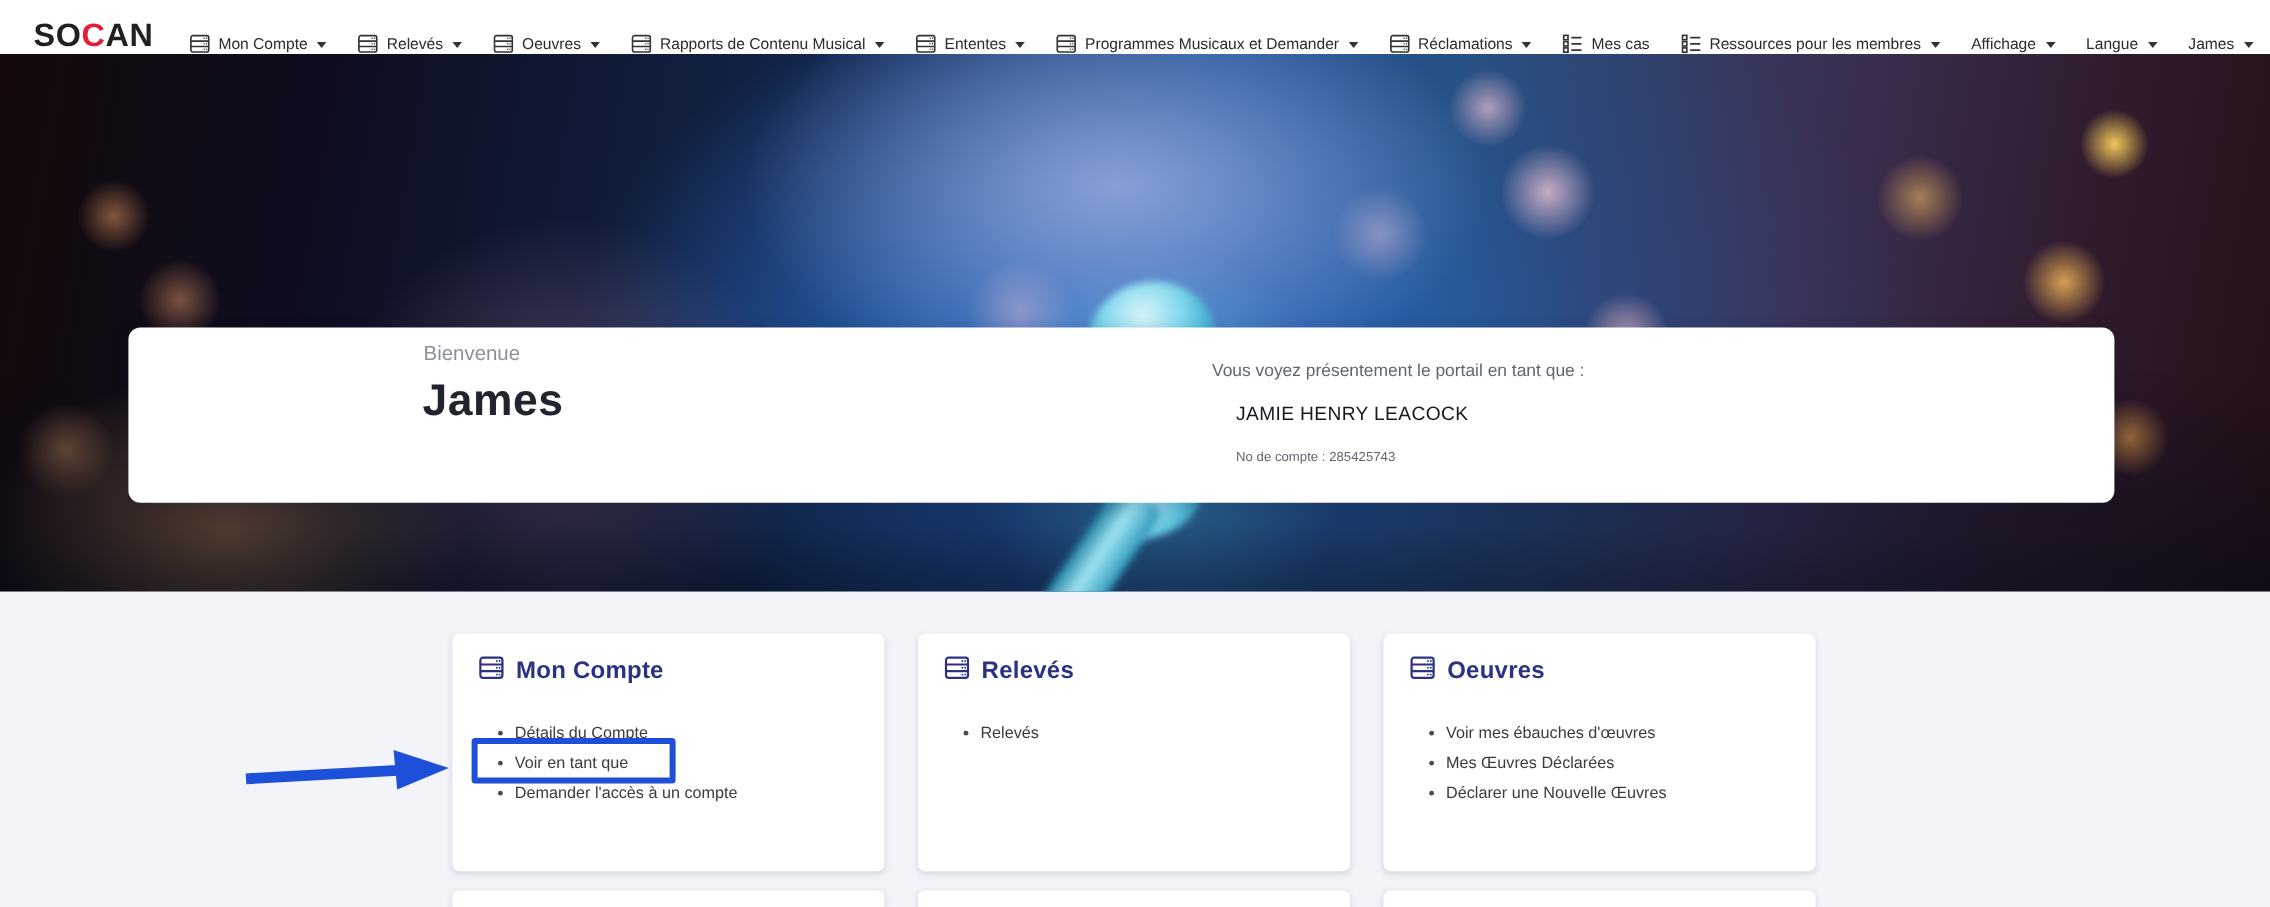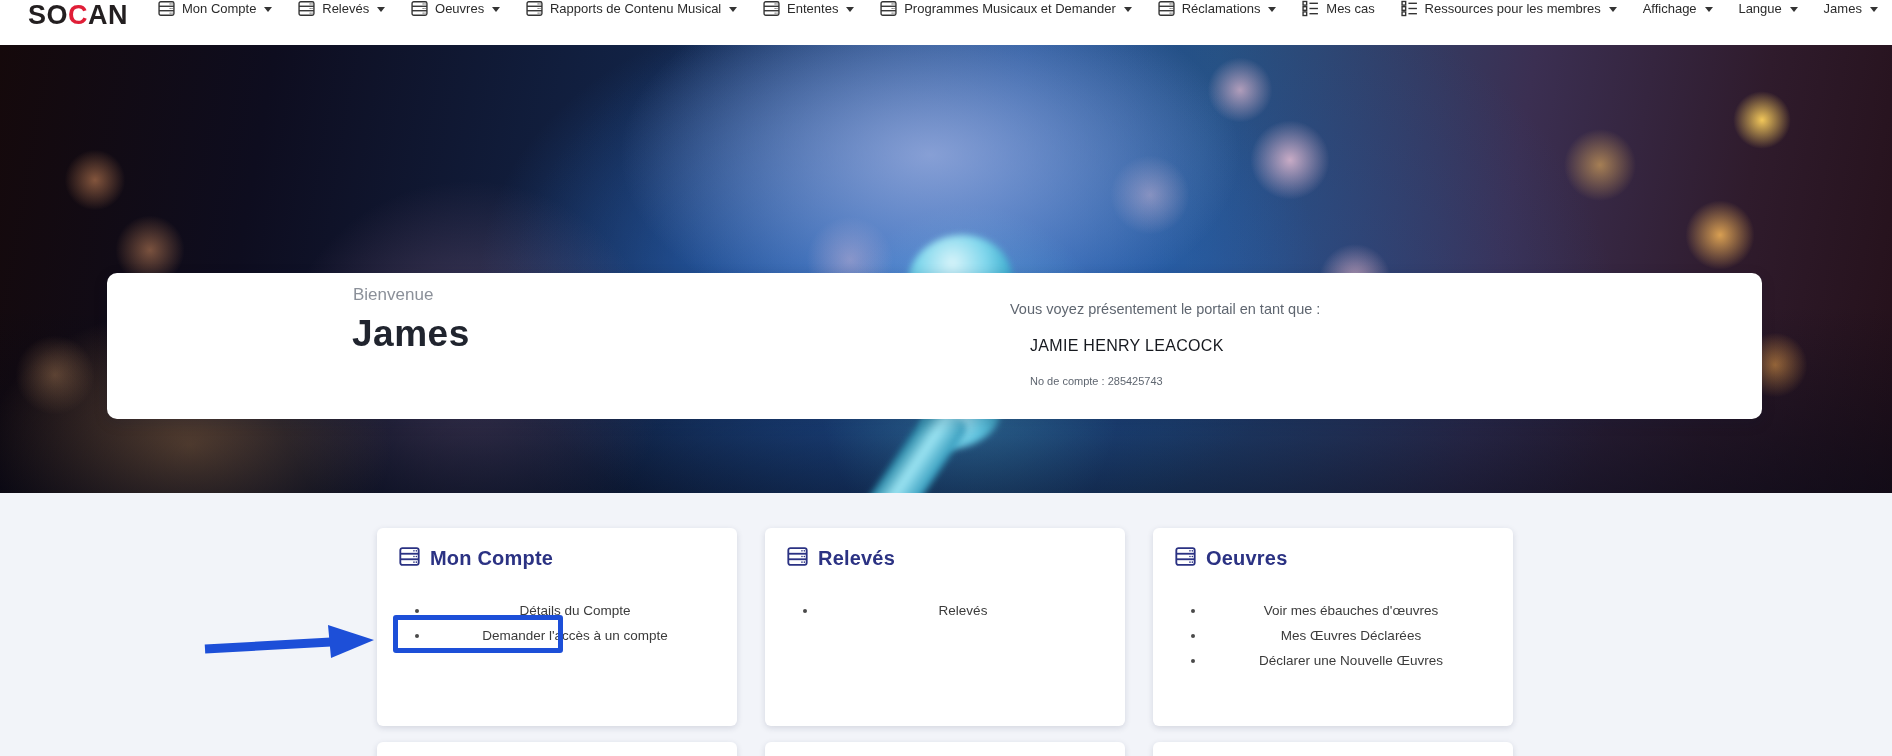--- a/index.html
+++ b/index.html
@@ -2,21 +2,21 @@
 <html lang="fr"><head>
 <meta charset="utf-8">
 <style>
   * { box-sizing: border-box; margin: 0; padding: 0; }
   html, body { width: 1892px; height: 756px; overflow: hidden; }
   body { font-family: "Liberation Sans", sans-serif; background: #f2f4f9; position: relative; }
 
   
   .navbar {
     position: absolute; top: 0; left: 0; width: 1892px; height: 45px;
-    background: #ffffff; display: flex; align-items: flex-start;
+    background: #ffffff; display: flex; align-items: flex-end;
     padding: 0 14px 0 28px; z-index: 10;
   }
   .brand { font-size: 27px; font-weight: 700; letter-spacing: .5px; color: #231f20; white-space: nowrap; }
   .brand .accent { color: #e01e37; }
   .nav-items { flex: 1; display: flex; align-items: center; justify-content: space-between; margin-left: 30px; }
   .nav-item { display: flex; align-items: center; gap: 7px; color: #2b2b2b; font-size: 13px; font-weight: 500; white-space: nowrap; cursor: pointer; }
   .nav-ic { display: inline-flex; color: #333; }
   .caret { width: 0; height: 0; border-left: 4px solid transparent; border-right: 4px solid transparent; border-top: 5px solid #333; margin-left: 1px; margin-top: 2px; }
 
   
@@ -83,21 +83,21 @@
   .card {
     width: 360px; min-height: 198px; background: #ffffff; border-radius: 6px;
     box-shadow: 0 2px 6px rgba(25,35,70,.14); position: relative;
   }
   .card.stub { min-height: 90px; }
   .card-header { position: absolute; top: 18px; left: 22px; display: flex; align-items: center; gap: 10px; color: #2b3283; }
   .card-title { font-size: 20px; font-weight: 700; color: #2b3283; letter-spacing: .2px; }
   .card-list { position: absolute; top: 70px; left: 38px; right: 16px; list-style: none; }
   .card-list li {
     position: relative; height: 25px; line-height: 25px; font-size: 13.5px; color: #3b3b3b;
-    padding-left: 14px; cursor: pointer; white-space: nowrap; text-align: center;
+    padding-left: 14px; cursor: pointer; white-space: nowrap;
   }
   .card-list li::before {
     content: ""; position: absolute; left: 0; top: 11px; width: 4px; height: 4px;
     border-radius: 50%; background: #4a4a4a;
   }
 
   
   .highlight-box {
     position: absolute; left: 16px; top: 87px; width: 170px; height: 38px;
     border: 5px solid #1d4fd8; border-radius: 3px; pointer-events: none; z-index: 3;
@@ -300,20 +300,21 @@
               <circle cx="13.2" cy="3.7" r="0.6" fill="#2b3283" stroke="none"></circle>
               <circle cx="11.4" cy="8" r="0.6" fill="#2b3283" stroke="none"></circle>
               <circle cx="13.2" cy="8" r="0.6" fill="#2b3283" stroke="none"></circle>
               <circle cx="11.4" cy="12.3" r="0.6" fill="#2b3283" stroke="none"></circle>
               <circle cx="13.2" cy="12.3" r="0.6" fill="#2b3283" stroke="none"></circle>
             </svg></span>
         <span class="card-title">Mon Compte</span>
       </div>
       <ul class="card-list">
         <li>Détails du Compte</li>
+        <li>Voir en tant que</li>
         <li>Demander l'accès à un compte</li>
       </ul>
       <div class="highlight-box"></div>
     </div>
 
     <div class="card">
       <div class="card-header">
         <span><svg width="21" height="21" viewBox="0 0 16 16" fill="none" stroke="#2b3283" stroke-width="1.4">
               <rect x="1" y="1.6" width="14" height="12.8" rx="1.6"></rect>
               <line x1="1" y1="5.9" x2="15" y2="5.9"></line>

